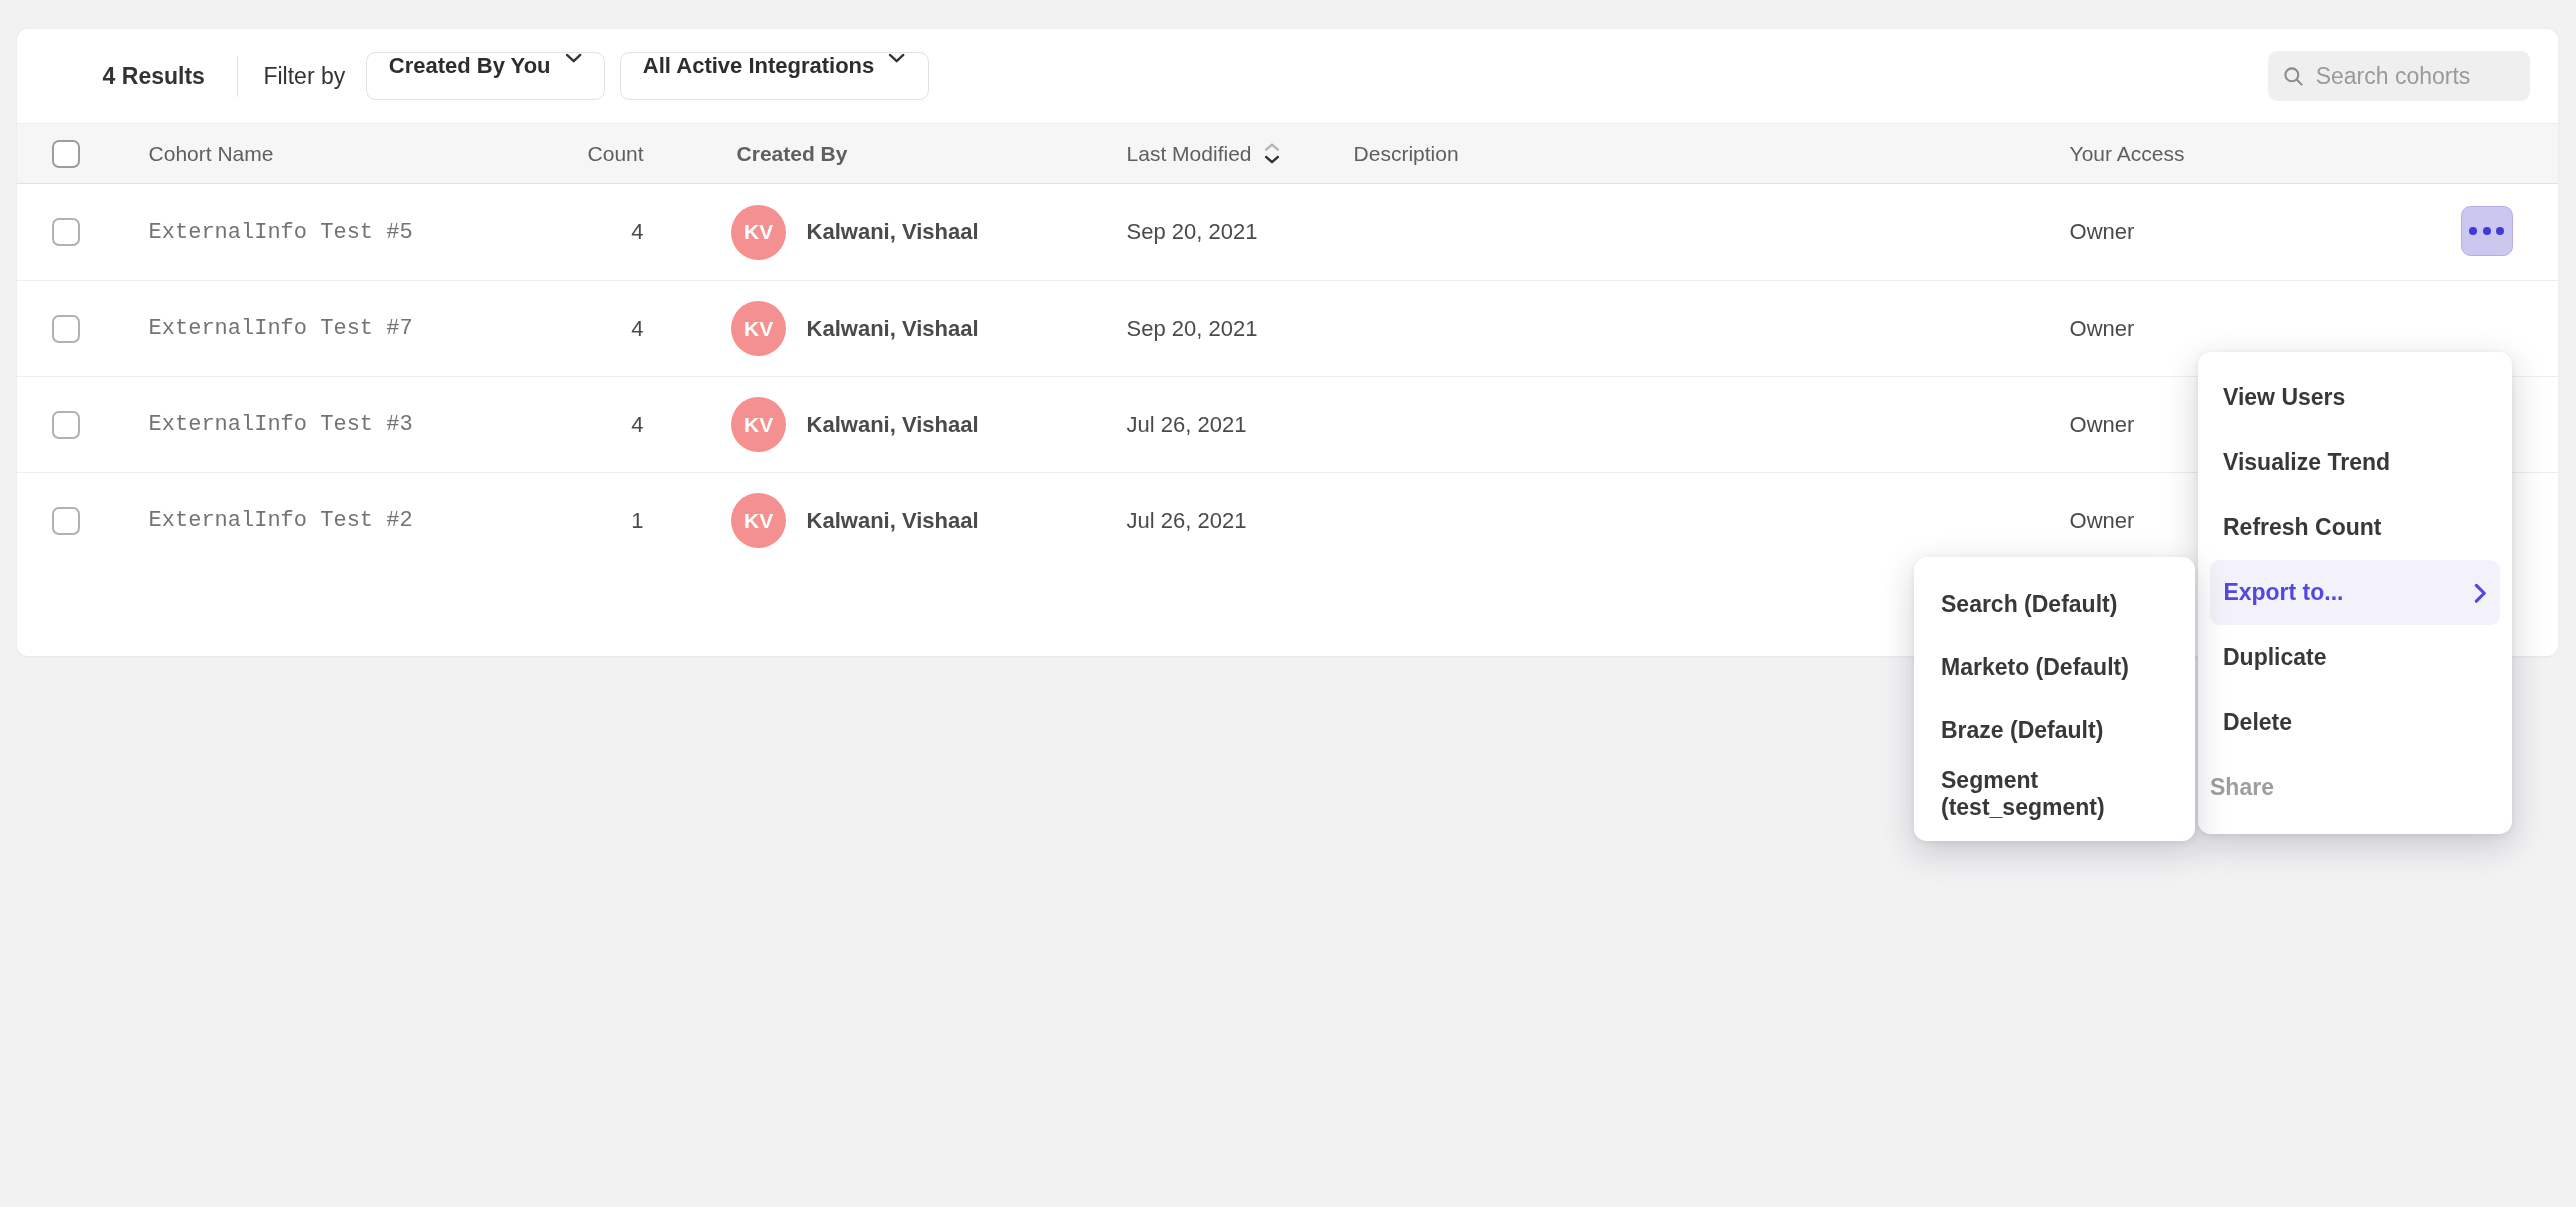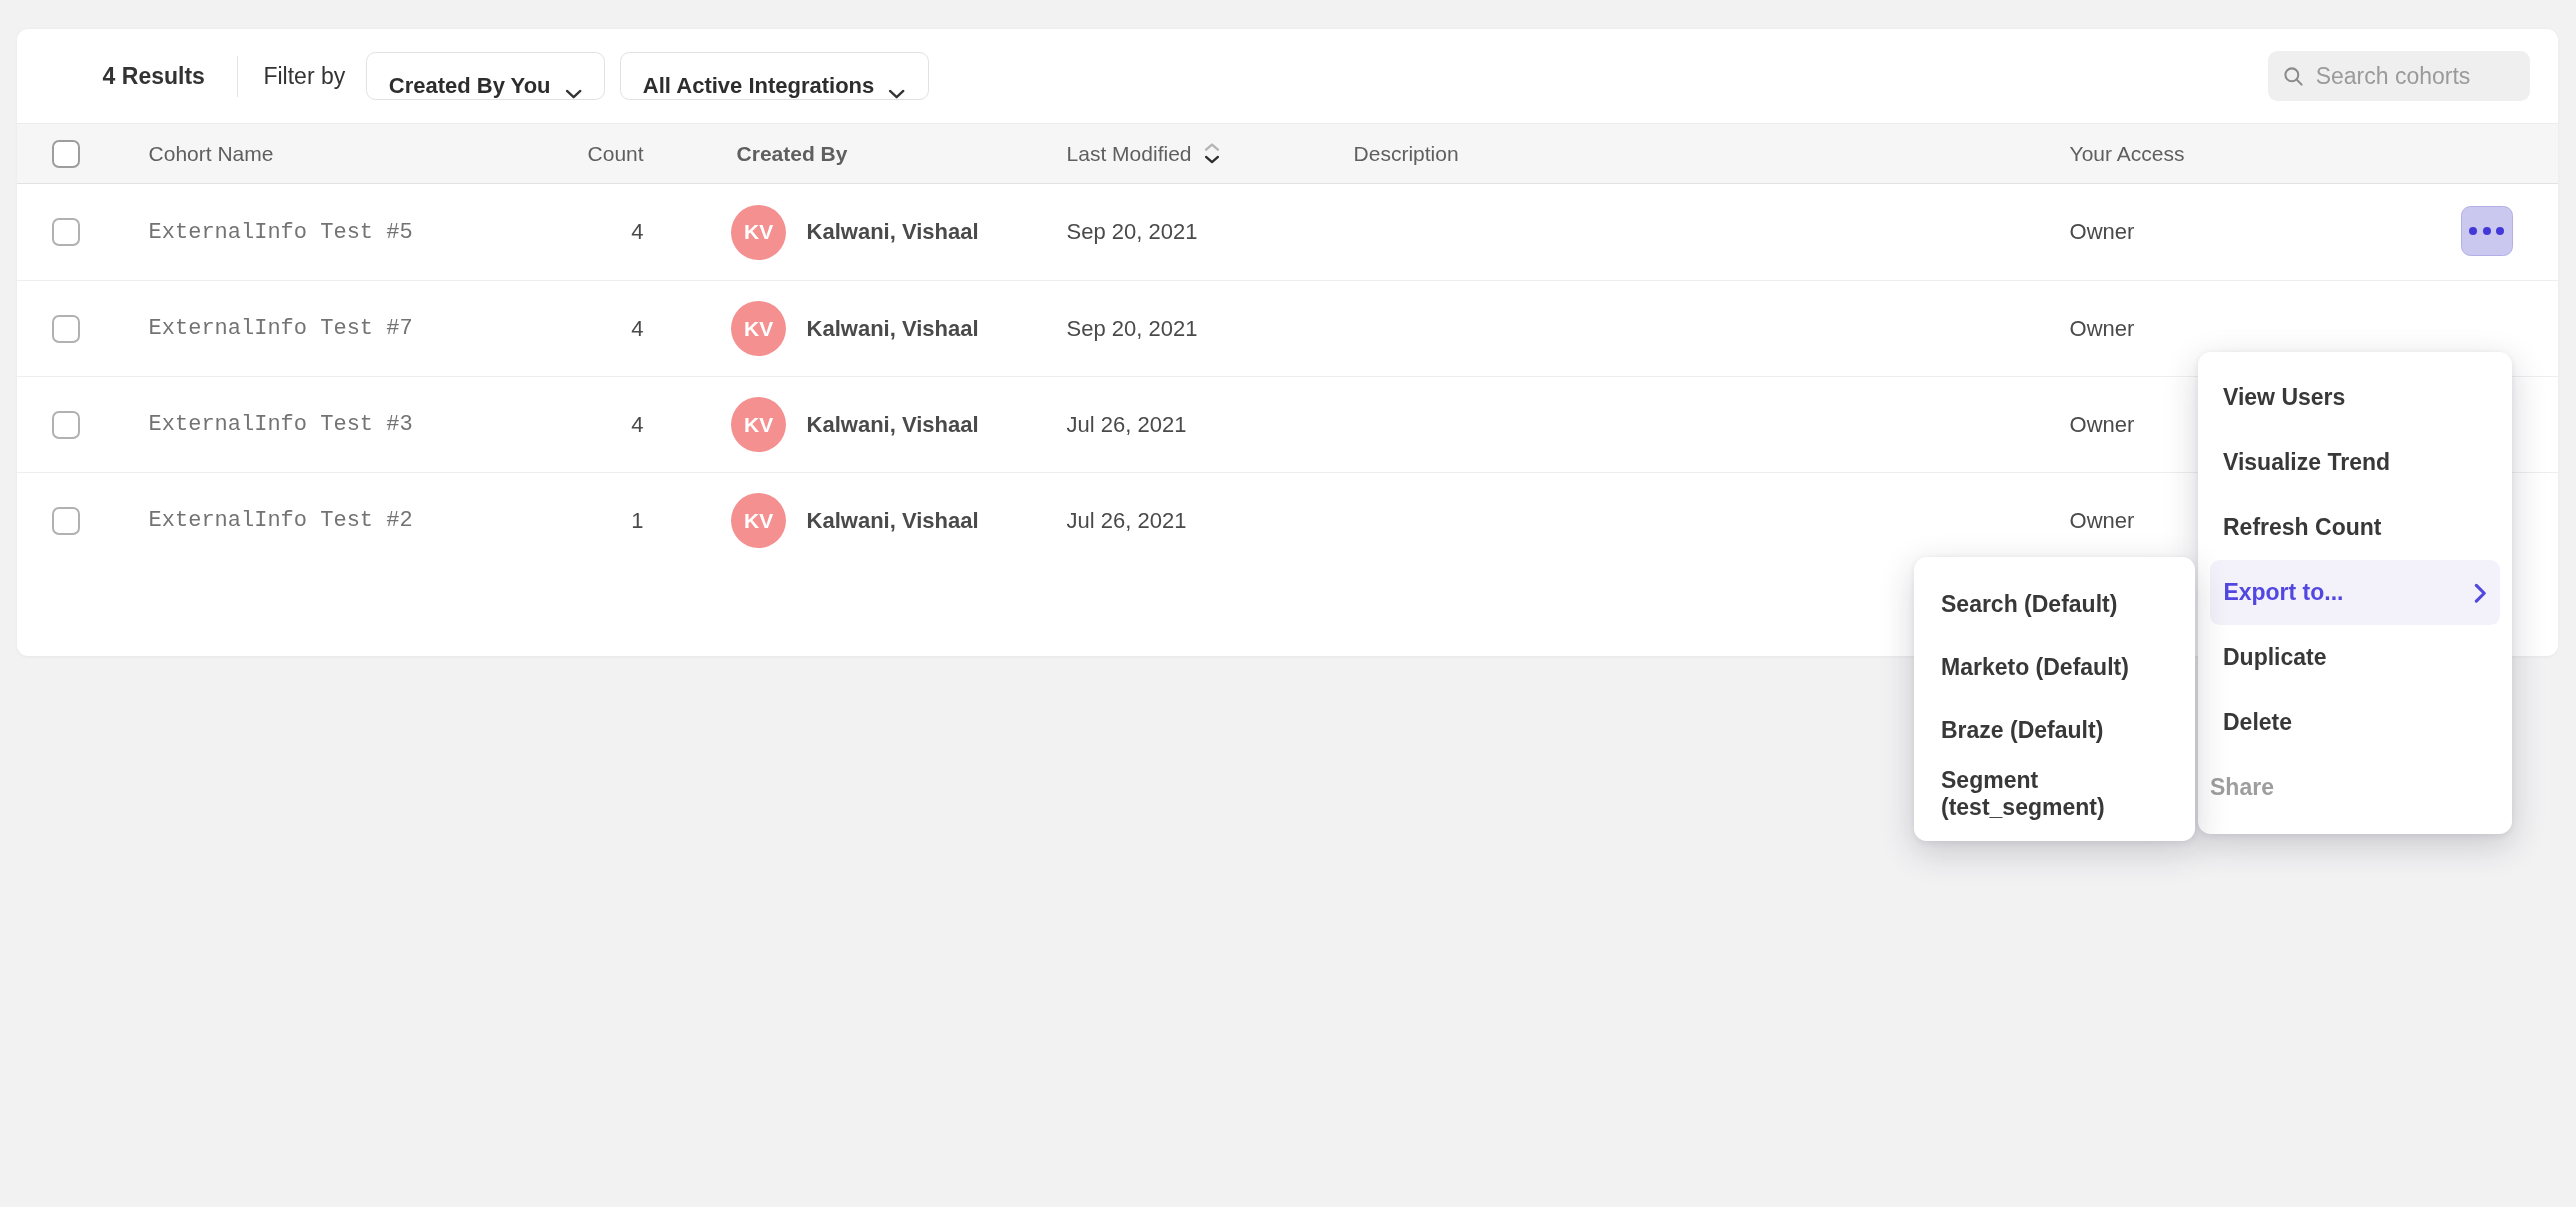--- a/index.html
+++ b/index.html
@@ -33,21 +33,21 @@
     background:#ffffff; border:1.6px solid #e2e2e2; border-radius:9.5px;
     font-family:inherit; font-size:24px; font-weight:600; color:#2d2d2d; cursor:pointer;
   }
   .plus-glyph { font-size:33px; font-weight:400; line-height:1; color:#2d2d2d; margin-top:-3.2px; }
   
   .filter-row { position:relative; height:94px; display:flex; align-items:center; }
   .results { margin-left:86px; font-size:23px; font-weight:700; color:#333; }
   .vdivider { width:1.6px; height:41px; background:#e4e4e4; margin:0 25px 0 32px; }
   .filter-by { font-size:23px; color:#333; margin-right:20.5px; }
   .filter-btn {
-    height:48px; display:flex; align-items:flex-end; gap:14px; padding:0 22px;
+    height:48px; display:flex; align-items:flex-start; gap:14px; padding:0 22px;
     background:#fff; border:1.6px solid #e1e1e1; border-radius:9.5px;
     font-family:inherit; font-size:22px; font-weight:600; color:#2d2d2d;
     margin-right:15px; cursor:pointer;
   }
   .search-box {
     position:absolute; right:28px; top:22px; width:262px; height:50px;
     background:#efeff0; border-radius:9.5px;
     display:flex; align-items:center; padding:0 14px; gap:11px;
   }
   .search-box input {
@@ -61,21 +61,21 @@
     border-top:0.8px solid #ececec; border-bottom:0.8px solid #e2e2e2;
     font-size:21px; color:#5f5f5f;
   }
   .trow { position:relative; height:96px; background:#fff; }
   .trow + .trow { border-top:1.6px solid #eeeeee; }
   .cell { position:absolute; top:0; height:100%; display:flex; align-items:center; }
   .col-check   { left:35px; }
   .col-name    { left:132px; }
   .col-count   { left:473px; width:154px; justify-content:flex-end; }
   .col-created { left:720px;font-weight:bold; }
-  .col-mod     { left:1050px; }
+  .col-mod     { left:1110px; }
   .col-desc    { left:1337px; }
   .col-access  { left:2053px; }
   .checkbox {
     width:28px; height:28px; border:2.4px solid #b1b1b1; border-radius:7px;
     background:#fff; cursor:pointer;
   }
   .thead .checkbox { border-color:#9d9d9d; }
   .name-link { font-size:22px; color:#737373; cursor:pointer;font-family:Liberation Mono, monospace; }
   .cell-text { font-size:22px; color:#4a4a4a; }
   .avatar {

